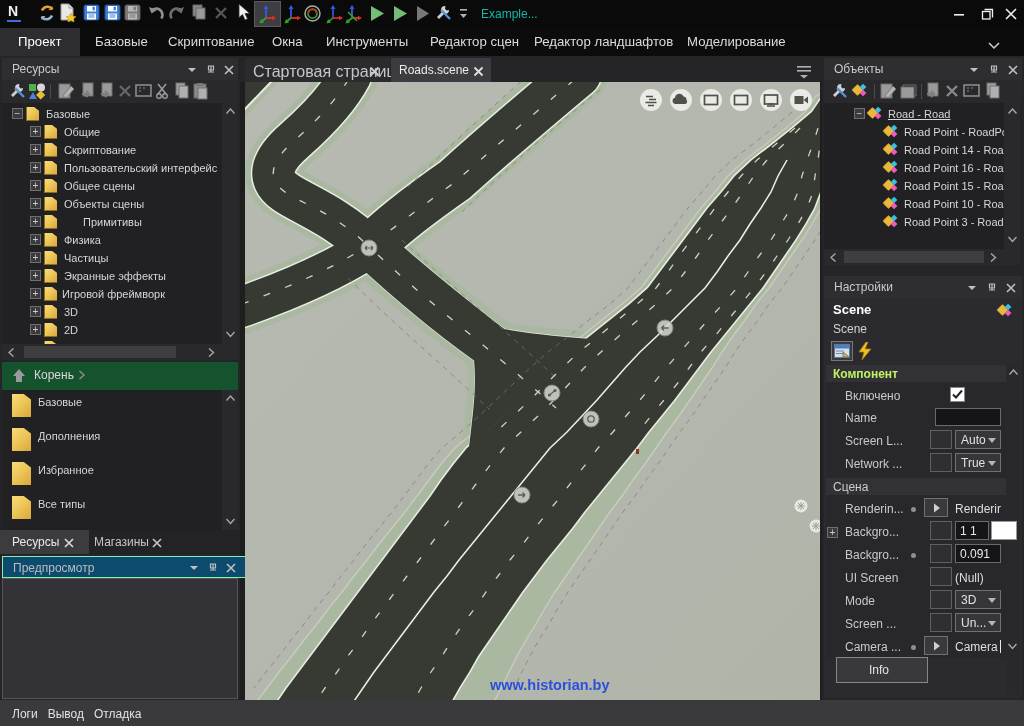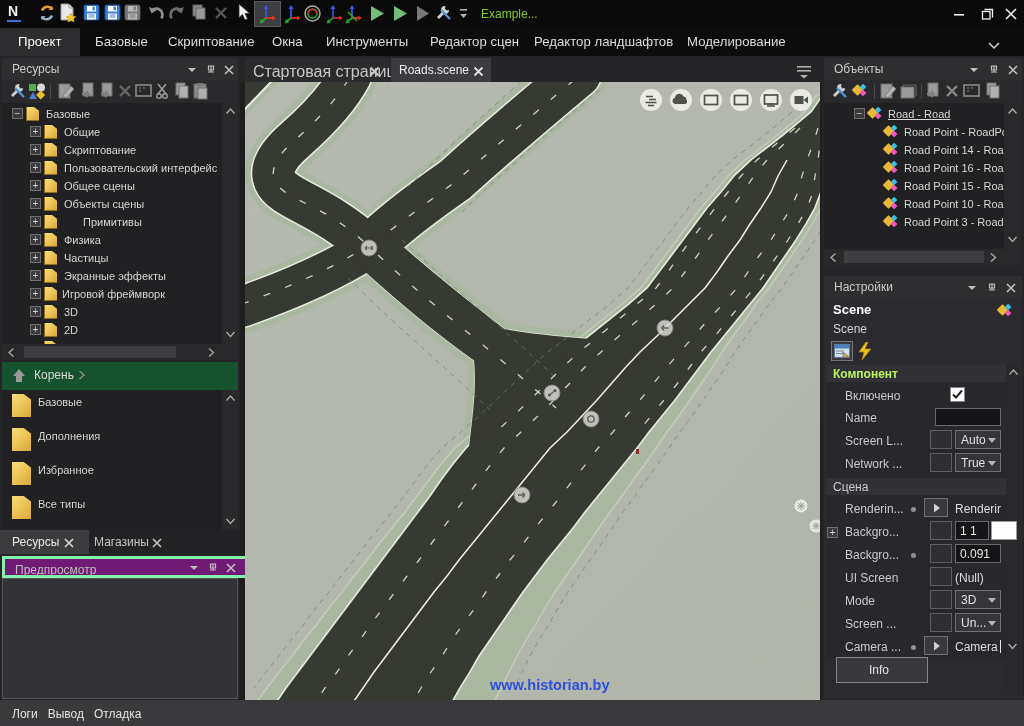--- a/index.html
+++ b/index.html
@@ -151,21 +151,21 @@
         <path d="M2 2 L14 9.5 L2 17 Z" fill="#787878"></path>
       </svg>
       <svg class="abs" style="left:435px;top:4px;" width="19" height="19" viewBox="0 0 19 19">
         <use href="#wrenchtool"></use>
       </svg>
       <svg class="abs" style="left:458px;top:8px;" width="11" height="12" viewBox="0 0 11 12">
         <rect x="2" y="1" width="7" height="1.6" fill="#b0b0b0"></rect>
         <path d="M2 6 l3.5 4 3.5-4 z" fill="#b0b0b0"></path>
       </svg>
     </div>
-  <div class="abs" style="left:481px;top:7px;font-size:12px;color:#84cc16;">Example...</div>
+  <div class="abs" style="left:481px;top:7px;font-size:12px;color:#14b8a6;">Example...</div>
 
   <svg class="abs" style="left:948px;top:0px;" width="76" height="28" viewBox="0 0 76 28">
     <rect x="6" y="14" width="10" height="1.6" fill="#efefef"></rect>
     <rect x="34.5" y="11.5" width="7.5" height="7.5" fill="none" stroke="#efefef" stroke-width="1.3"></rect>
     <path d="M36.5 9.5 h8 v8" fill="none" stroke="#efefef" stroke-width="1.3"></path>
     <path d="M58 9 L68 19 M68 9 L58 19" stroke="#efefef" stroke-width="1.6"></path>
   </svg>
 
   <div class="abs" style="left:0;top:28px;width:1024px;height:28px;background:#0c0c0d;"></div>
   <div class="abs" style="left:0;top:28px;width:80px;height:28px;background:#2d2d30;"></div>
@@ -368,21 +368,21 @@
   <div class="abs" style="left:0;top:530px;width:89px;height:24px;background:#3c3c3f;"></div>
   <span class="abs" style="left:12px;top:535px;font-size:12px;color:#e8e8e8;">Ресурсы</span>
   <svg class="abs" style="left:64px;top:538px;" width="10" height="10">
       <path d="M1 1 L9 9 M9 1 L1 9" stroke="#d8d8d8" stroke-width="1.7"></path>
     </svg>
   <span class="abs" style="left:94px;top:535px;font-size:12px;color:#c4c4c4;">Магазины</span>
   <svg class="abs" style="left:152px;top:538px;" width="10" height="10">
       <path d="M1 1 L9 9 M9 1 L1 9" stroke="#c4c4c4" stroke-width="1.7"></path>
     </svg>
 
-  <div class="hdr" style="left:2px;top:556px;width:248px;height:22px;background:#701a75;border:3px solid #86efac;">
+  <div class="hdr" style="left:2px;top:556px;width:248px;height:22px;background:#0c4a6e;border:1px solid #86efac;">
       <span class="t" style="color:#bdbdbd;">Предпросмотр</span>
     </div>
   <svg class="abs" style="left:188px;top:562px;" width="50" height="12" viewBox="0 0 50 12">
     <path d="M2 4 l4 4 l4 -4 z" fill="#c0c0c0"></path>
     <path d="M25 2 v6 M22 8 h6 M25 2 h-2.5 v4 h5 v-4 z" stroke="#c0c0c0" stroke-width="1.2" fill="none"></path>
     <path d="M39 2 l8 8 M47 2 l-8 8" stroke="#c0c0c0" stroke-width="1.6"></path>
   </svg>
 
   <div class="abs" style="left:2px;top:578px;width:236px;height:121px;background:#333337;border:1px solid #56565a;"></div>
 

